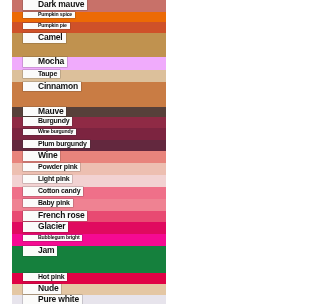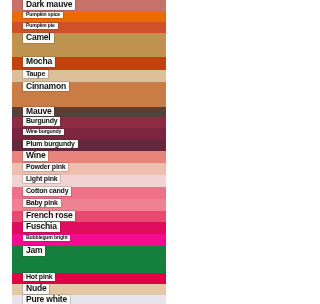--- a/index.html
+++ b/index.html
@@ -35,21 +35,21 @@
     box-sizing: border-box;
   }
   .swatch-label {
     position: absolute;
     left: 11px;
     top: 0;
     background: #fbfbfa;
     color: #121212;
     font-weight: bold;
     line-height: 1.05;
-    padding: 0px 3px 1px 3px;
+    padding: 0px 3px 1px 15px;
     white-space: nowrap;
     letter-spacing: -0.2px;
     box-shadow: 0 0 0 0.5px rgba(40,40,40,0.35);
     text-rendering: optimizeLegibility;
   }
   .sz-lg { font-size: 8.5px; }
   .sz-md { font-size: 7px; }
   .sz-sm { font-size: 5.2px; }
 </style>
 </head>
@@ -62,21 +62,21 @@
       </div>
       <div class="swatch" style="height: 10.7929px; background: rgb(236, 106, 5);">
         <span class="swatch-label sz-sm" style="top: 0.29645px;">Pumpkin spice</span>
       </div>
       <div class="swatch" style="height: 10.7929px; background: rgb(207, 81, 41);">
         <span class="swatch-label sz-sm" style="top: 0.29645px;">Pumpkin pie</span>
       </div>
       <div class="swatch" style="height: 24px; background: rgb(192, 146, 79);">
         <span class="swatch-label sz-lg" style="top: 0px;">Camel</span>
       </div>
-      <div class="swatch" style="height: 12.5917px; background: #c2410c;">
+      <div class="swatch" style="height: 12.5917px; background: #f0abfc;">
         <span class="swatch-label sz-lg" style="top: 0px;">Mocha</span>
       </div>
       <div class="swatch" style="height: 11.6923px; background: rgb(220, 192, 155);">
         <span class="swatch-label sz-md" style="top: 0px;">Taupe</span>
       </div>
       <div class="swatch" style="height: 25px; background: rgb(201, 124, 68);">
         <span class="swatch-label sz-lg" style="top: 0px;">Cinnamon</span>
       </div>
       <div class="swatch" style="height: 10.7929px; background: rgb(87, 64, 58);">
         <span class="swatch-label sz-lg" style="top: 0px;">Mauve</span>
@@ -102,21 +102,21 @@
       <div class="swatch" style="height: 11.6923px; background: rgb(239, 112, 137);">
         <span class="swatch-label sz-md" style="top: 0px;">Cotton candy</span>
       </div>
       <div class="swatch" style="height: 11.6923px; background: rgb(239, 130, 146);">
         <span class="swatch-label sz-md" style="top: 0px;">Baby pink</span>
       </div>
       <div class="swatch" style="height: 11.6923px; background: rgb(232, 74, 114);">
         <span class="swatch-label sz-lg" style="top: 0px;">French rose</span>
       </div>
       <div class="swatch" style="height: 11.6923px; background: rgb(224, 10, 95);">
-        <span class="swatch-label sz-lg" style="top: 0px;">Fuschia</span>
+        <span class="swatch-label sz-lg" style="top: 0px;">Glacier</span>
       </div>
       <div class="swatch" style="height: 11.6923px; background: rgb(245, 10, 146);">
         <span class="swatch-label sz-sm" style="top: 0.746154px;">Bubblegum bright</span>
       </div>
       <div class="swatch" style="height: 27px; background: #15803d;">
         <span class="swatch-label sz-lg" style="top: 0px;">Jam</span>
       </div>
       <div class="swatch" style="height: 10.7929px; background: rgb(224, 2, 69);">
         <span class="swatch-label sz-md" style="top: 0px;">Hot pink</span>
       </div>

